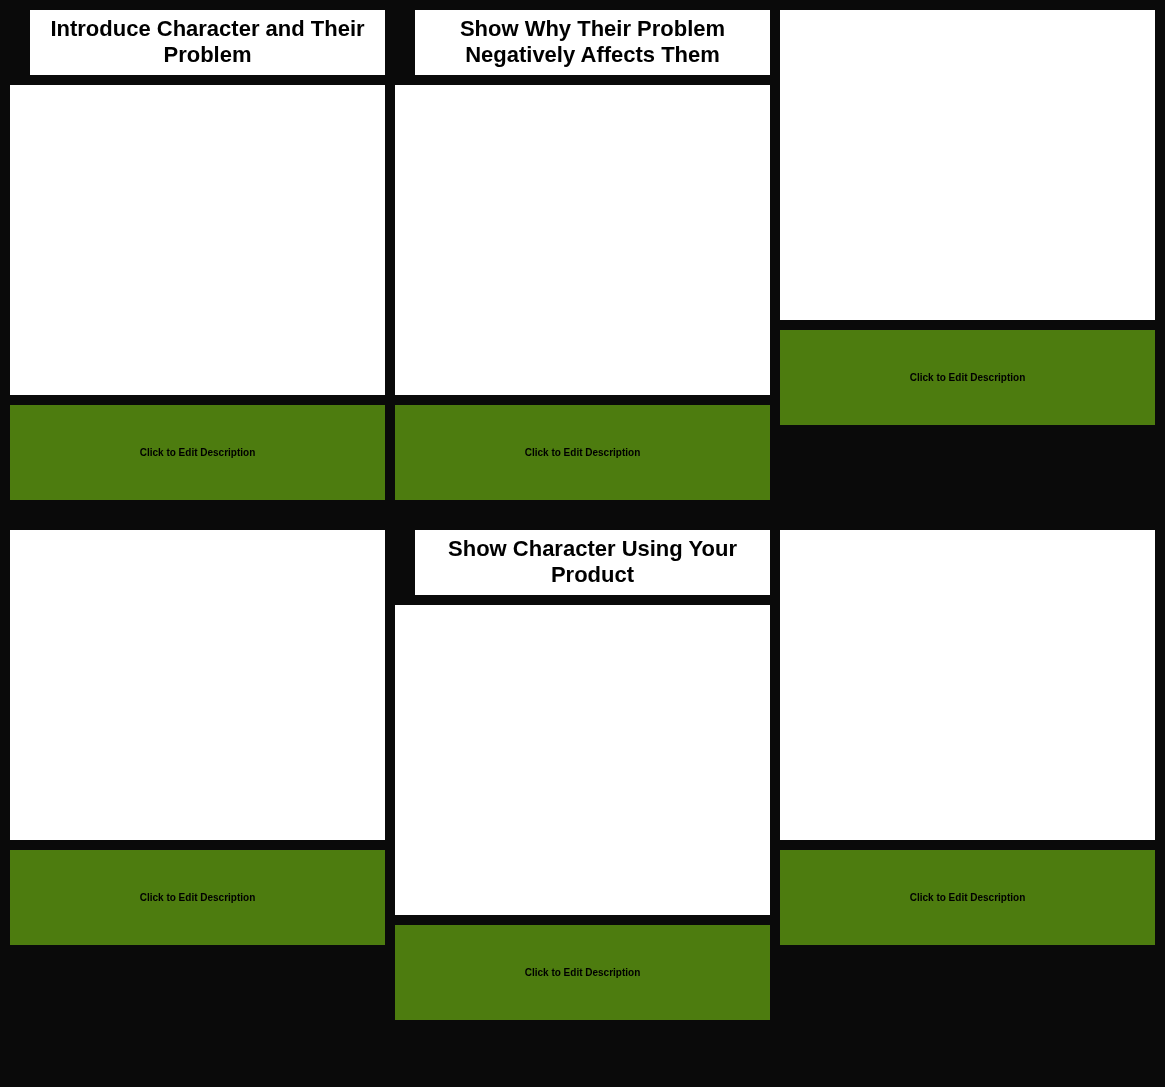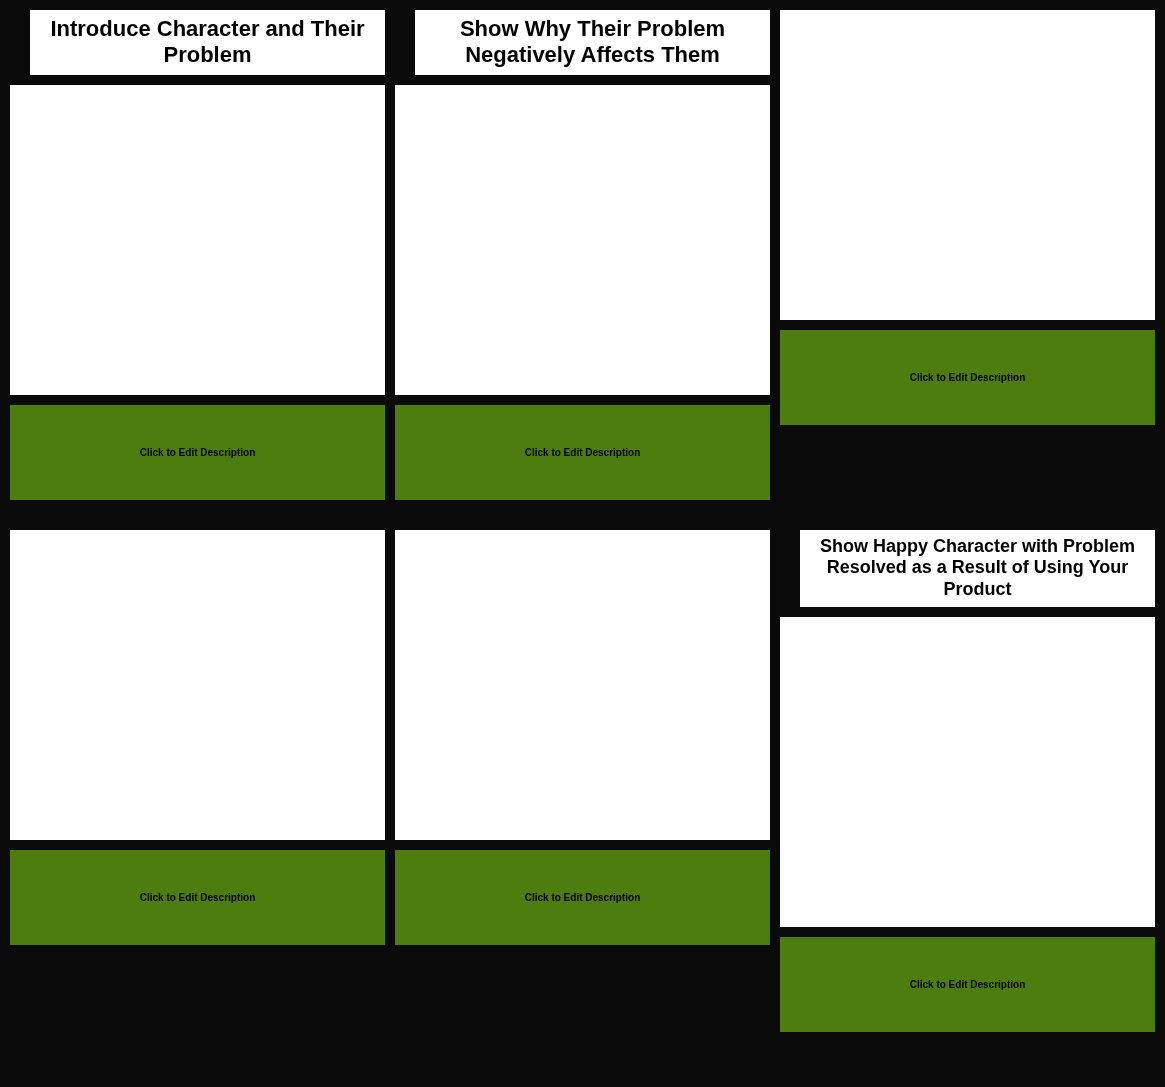--- a/index.html
+++ b/index.html
@@ -90,23 +90,23 @@
   </div>
 
   <div class="section-gap"></div>
 
   <div class="cell">
     <div class="cell-image"></div>
     <div class="cell-description">Click to Edit Description</div>
   </div>
 
   <div class="cell">
+    <div class="cell-title">Show Character Using Your Product</div>
     <div class="cell-image"></div>
     <div class="cell-description">Click to Edit Description</div>
   </div>
 
   <div class="cell">
-    <div class="cell-title cell-title-small">Show Happy Character with Problem Resolved as a Result of Using Your Product</div>
     <div class="cell-image"></div>
     <div class="cell-description">Click to Edit Description</div>
   </div>
 
 </div>
 
 </body></html>

